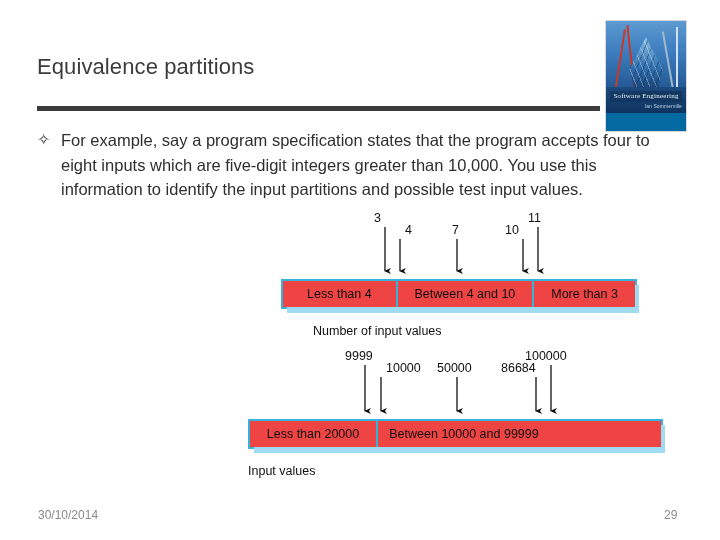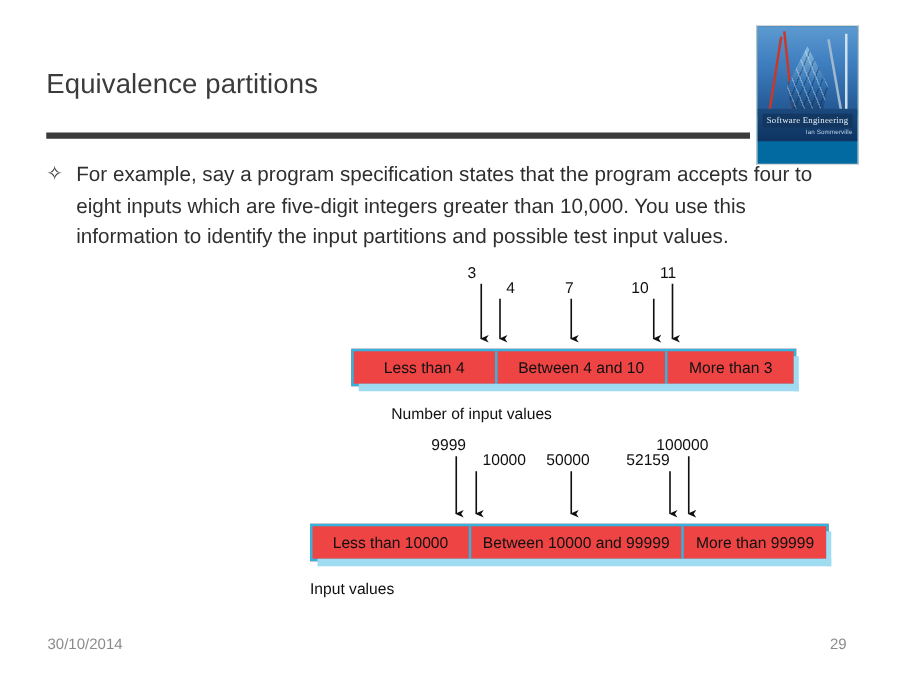--- a/index.html
+++ b/index.html
@@ -297,27 +297,26 @@
       <div class="partition-cell" style="width:116px;">Less than 4</div>
       <div class="partition-cell" style="width:138px;">Between 4 and 10</div>
       <div class="partition-cell" style="width:102px;">More than 3</div>
     </div>
 
     <div class="fig-caption" style="left:281px; top:118px;margin-left:32px;">Number of input values</div>
 
     <div class="num-label" style="left:345px; top:144px;">9999</div>
     <div class="num-label" style="left:386px; top:156px;">10000</div>
     <div class="num-label" style="left:437px; top:156px;">50000</div>
-    <div class="num-label" style="left:501px; top:156px;">52159</div>
+    <div class="num-label" style="left:501px; top:156px;">86684</div>
     <div class="num-label" style="left:525px; top:144px;">100000</div>
 
     <div class="partition-bar" style="left:248px; top:214px; width:415px;">
-      <div class="partition-cell" style="width:128px;">Less than 10000</div>
+      <div class="partition-cell" style="width:128px;">Less than 20000</div>
       <div class="partition-cell" style="width:172px;">Between 10000 and 99999</div>
-      <div class="partition-cell" style="width:115px;">More than 99999</div>
     </div>
 
     <div class="fig-caption" style="left:248px; top:258px;">Input values</div>
   </div>
 
   <div id="footer">
     <div class="footer-text" id="footer-date">30/10/2014</div>
     <div class="footer-text" id="footer-page">29</div>
   </div>
 

